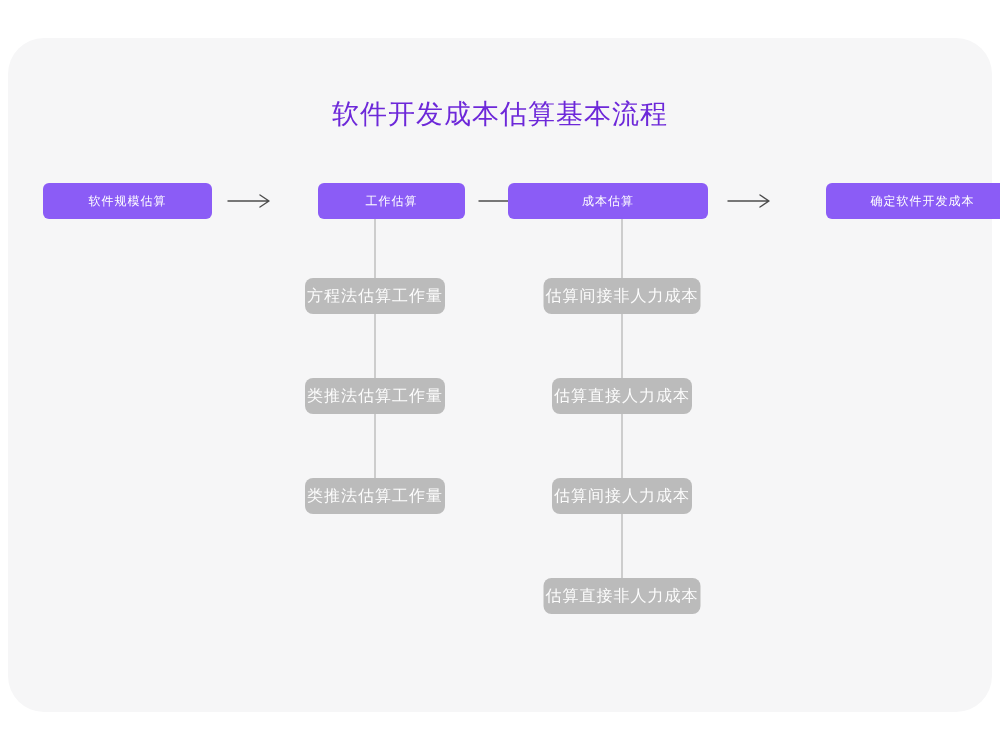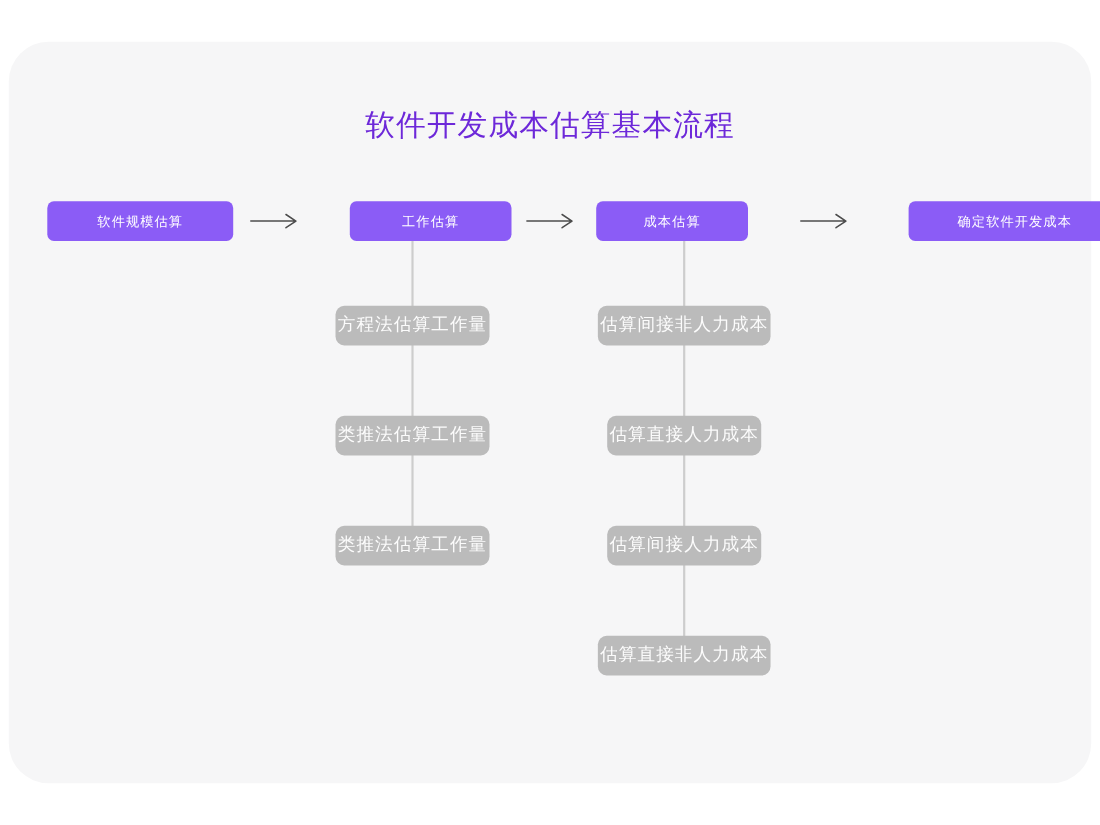--- a/index.html
+++ b/index.html
@@ -41,21 +41,21 @@
     line-height: 36px;
     background: #8b5cf6;
     color: #ffffff;
     font-size: 12px;
     text-align: center;
     border-radius: 6px;
     letter-spacing: 1px;
   }
   .stage-1 { left: 35px;  width: 169px; }
   .stage-2 { left: 282px; width: 147px; margin-left: 28px; }
-  .stage-3 { left: 534px; width: 138px; }
+  .stage-3 { left: 500px; width: 200px; }
   .stage-4 { left: 818px; width: 193px; }
   .flow-arrow {
     position: absolute;
     top: 154px;
     width: 46px;
     height: 18px;
   }
   .arrow-1 { left: 219px; }
   .arrow-2 { left: 470px; }
   .arrow-3 { left: 719px; }

